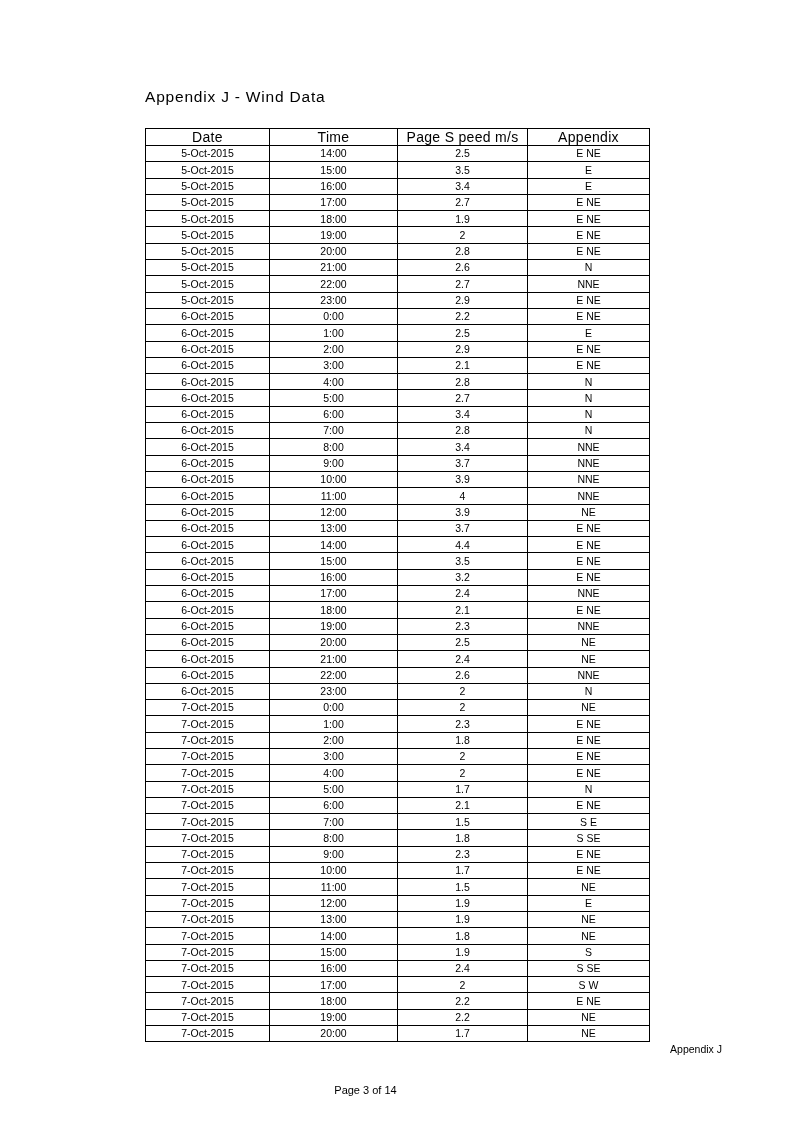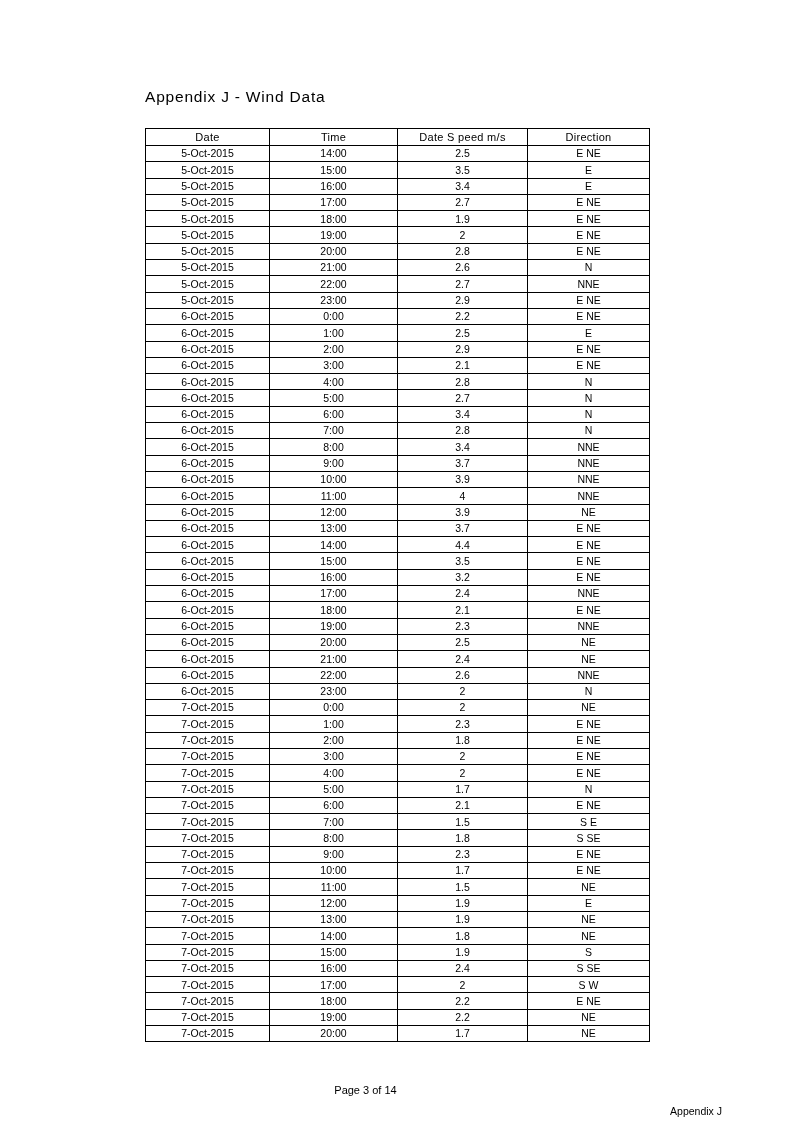--- a/index.html
+++ b/index.html
@@ -48,36 +48,36 @@
     border: 1px solid #000000;
     text-align: center;
     font-size: 10.5px;
     line-height: 1;
     height: 15.3px;
     padding: 0;
     font-weight: normal;
     vertical-align: middle;
   }
   table.wind-table th {
-    font-size: 11px;
+    font-size: 14px;
     height: 16px;
     letter-spacing: 0.3px;
   }
   .footer-page {
     position: absolute;
     left: 0;
     top: 1084px;
     width: 731px;
     text-align: center;
     font-size: 11px;
   }
   .footer-right {
     position: absolute;
     right: 72px;
-    top: 1105px;
+    top: 1043px;
     font-size: 10.5px;
   }
 </style>
 </head>
 <body>
 
 <div class="page">
 
   <div class="doc-title">Appendix J  -  Wind Data</div>
 
@@ -85,22 +85,22 @@
     <colgroup>
       <col class="c-date">
       <col class="c-time">
       <col class="c-speed">
       <col class="c-dir">
     </colgroup>
     <thead>
       <tr>
         <th>Date</th>
         <th>Time</th>
-        <th>Date S peed m/s</th>
-        <th>Direction</th>
+        <th>Page S peed m/s</th>
+        <th>Appendix</th>
       </tr>
     </thead>
     <tbody id="wind-table-body">
         <tr>
           <td>5-Oct-2015</td>
           <td>14:00</td>
           <td>2.5</td>
           <td>E NE</td>
         </tr>
         <tr>

